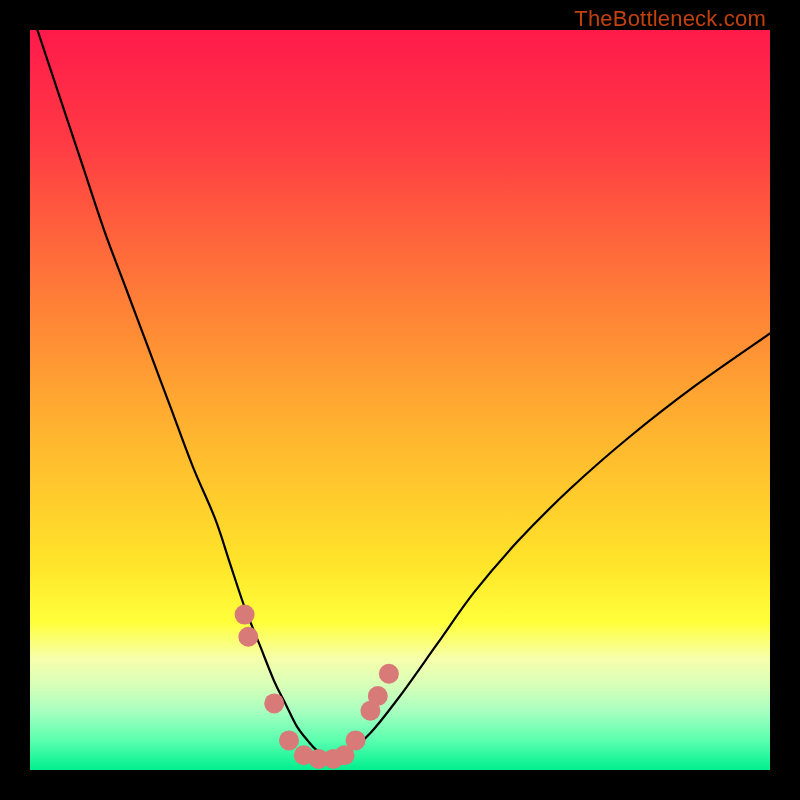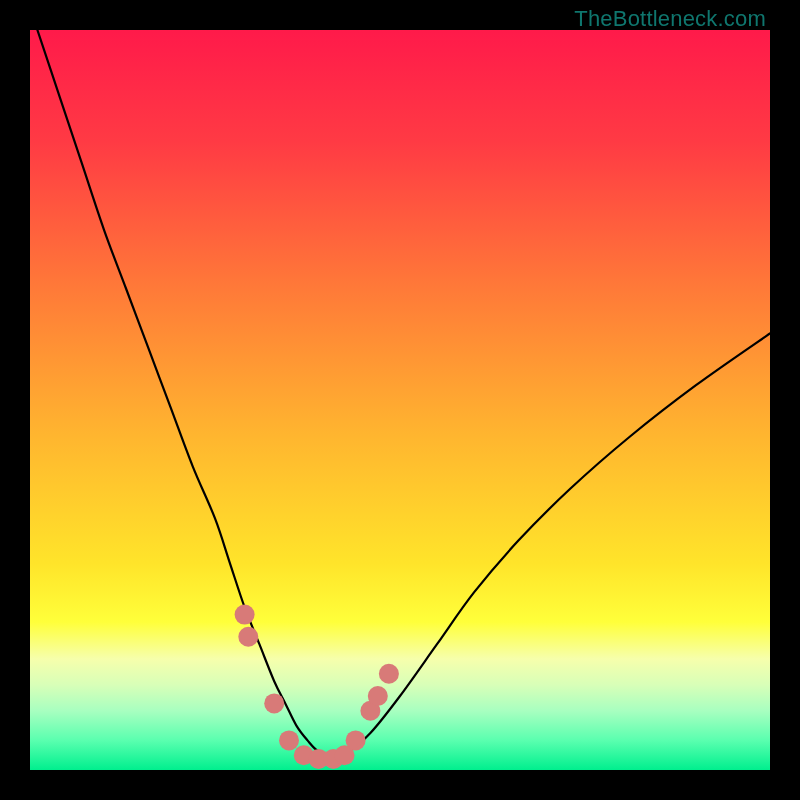--- a/index.html
+++ b/index.html
@@ -30,21 +30,21 @@
     position: absolute;
     left: 0;
     top: 0;
     width: 740px;
     height: 740px;
   }
   .watermark {
     position: absolute;
     top: 6px;
     right: 34px;
-    color: #0f766e;
+    color: #c2410c;
     font-size: 22px;
     font-weight: 500;
     letter-spacing: 0.2px;
     user-select: none;
   }
   svg {
     display: block;
   }
 </style>
 </head>

